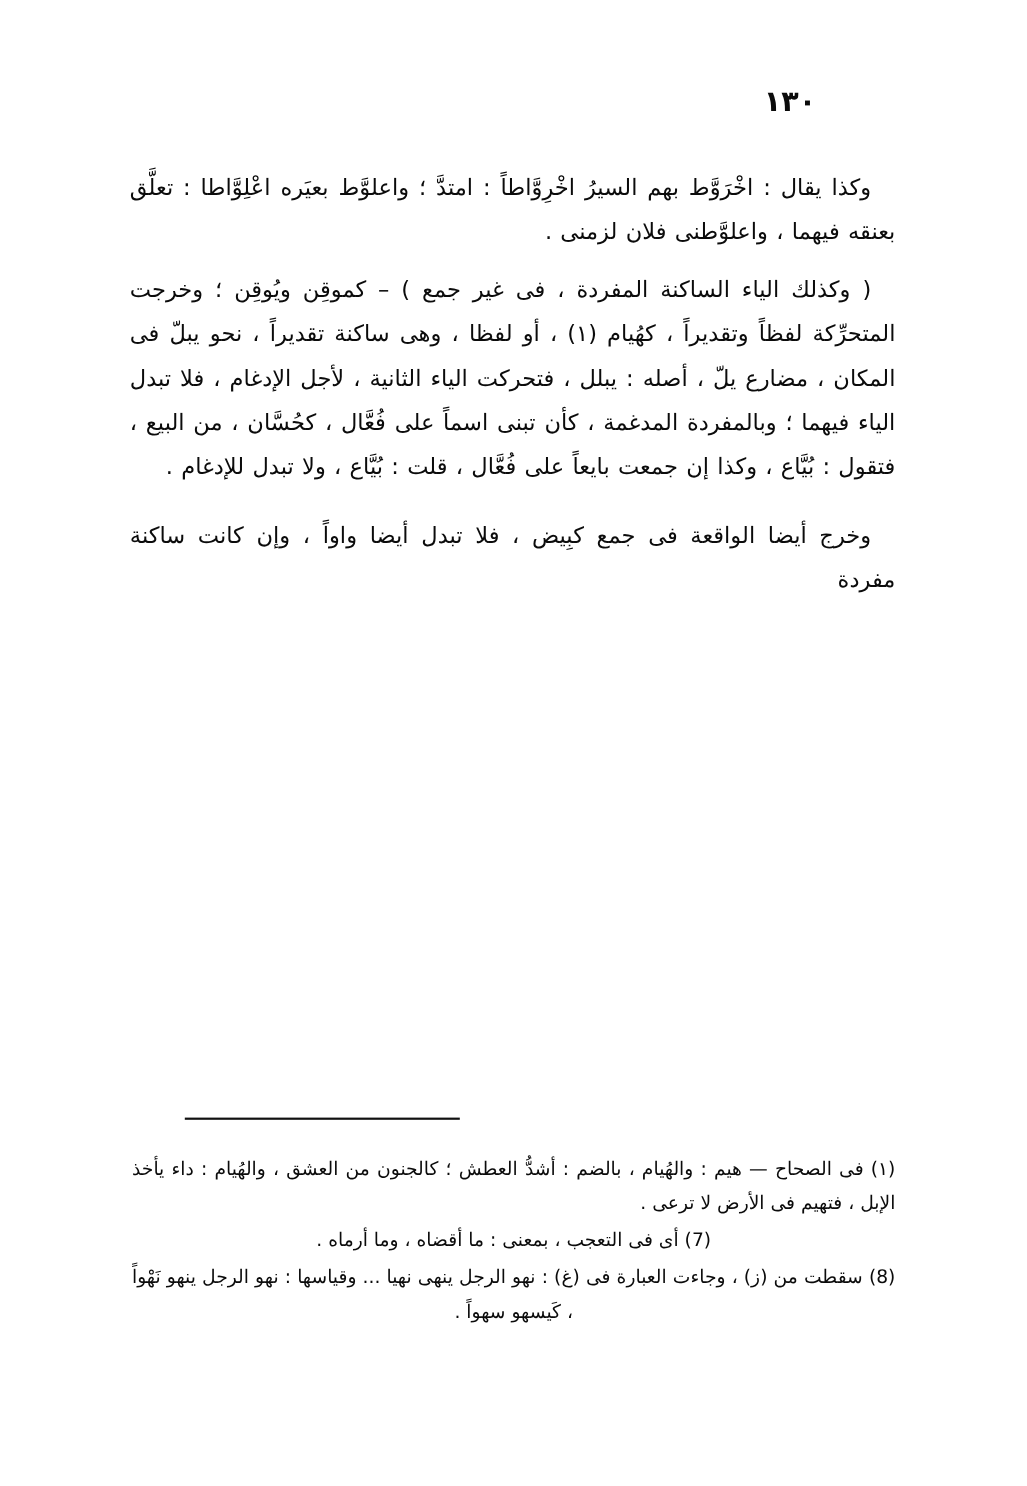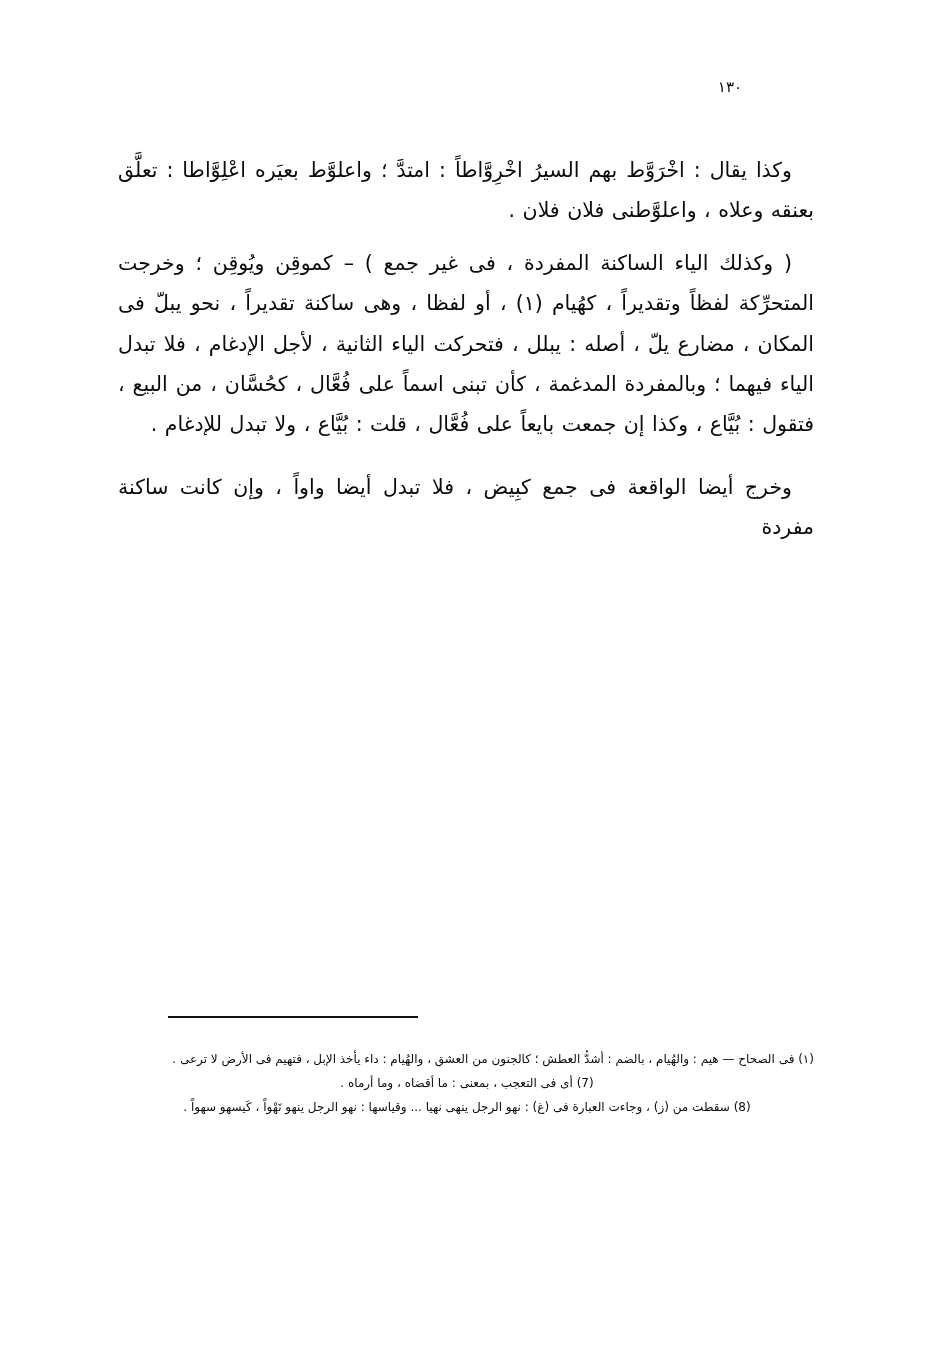--- a/index.html
+++ b/index.html
@@ -17,23 +17,24 @@
   }
   .page {
     position: absolute;
     inset: 0;
     padding: 0;
   }
   .page-number {
     position: absolute;
     top: 78px;
     right: 192px;
-    font-size: 15px;
+    font-size: 26px;
     letter-spacing: 1px;
     direction: rtl;
+    font-weight: bold;
   }
   .body-area {
     position: absolute;
     top: 150px;
     right: 120px;
     left: 118px;
   }
   .para {
     direction: rtl;
     text-align: justify;
@@ -59,40 +60,40 @@
   .footnotes {
     position: absolute;
     top: 1048px;
     right: 120px;
     left: 120px;
   }
   .fn-para {
     direction: rtl;
     text-align: justify;
     text-align-last: right;
-    font-size: 12px;
+    font-size: 17px;
     line-height: 1.85;
     margin: 0 0 2px 0;
   }
   .fn-para.last-center {
     text-align-last: center;
   }
   .fn-para.last-right {
     text-align-last: right;
   }
 </style>
 </head>
 <body>
 
 <div class="page">
 
   <div class="page-number">١٣٠</div>
 
   <div class="body-area">
-    <p class="para indent gap-sm">وكذا يقال : اخْرَوَّط بهم السيرُ اخْرِوَّاطاً : امتدَّ ؛ واعلوَّط بعيَره اعْلِوَّاطا : تعلَّق بعنقه وعلاه ، واعلوَّطنى فلان فلان .</p>
+    <p class="para indent gap-sm">وكذا يقال : اخْرَوَّط بهم السيرُ اخْرِوَّاطاً : امتدَّ ؛ واعلوَّط بعيَره اعْلِوَّاطا : تعلَّق بعنقه فيهما ، واعلوَّطنى فلان لزمنى .</p>
     <p class="para indent gap-md">( وكذلك الياء الساكنة المفردة ، فى غير جمع ) ‏– كموقِن ويُوقِن ؛ وخرجت المتحرِّكة لفظاً وتقديراً ، كهُيام (١) ، أو لفظا ، وهى ساكنة تقديراً ، نحو يبلّ فى المكان ، مضارع يلّ ، أصله : يبلل ، فتحركت الياء الثانية ، لأجل الإدغام ، فلا تبدل الياء فيهما ؛ وبالمفردة المدغمة ، كأن تبنى اسماً على فُعَّال ، كحُسَّان ، من البيع ، فتقول : بُيَّاع ، وكذا إن جمعت بايعاً على فُعَّال ، قلت : بُيَّاع ، ولا تبدل للإدغام .</p>
     <p class="para indent gap-md">وخرج أيضا الواقعة فى جمع كبِيض ، فلا تبدل أيضا واواً ، وإن كانت ساكنة مفردة</p>
   </div>
 
   <div class="rule"></div>
 
   <div class="footnotes">
     <p class="fn-para last-right">(١) فى الصحاح — هيم : والهُيام ، بالضم : أشدُّ العطش ؛ كالجنون من العشق ، والهُيام : داء يأخذ الإبل ، فتهيم فى الأرض لا ترعى .</p>
     <p class="fn-para last-center">(7) أى فى التعجب ، بمعنى : ما أقضاه ، وما أرماه .</p>
     <p class="fn-para last-center">(8) سقطت من (ز) ، وجاءت العبارة فى (غ) : نهو الرجل ينهى نهيا ... وقياسها : نهو الرجل ينهو نَهْواً ، كَيسهو سهواً .</p>

